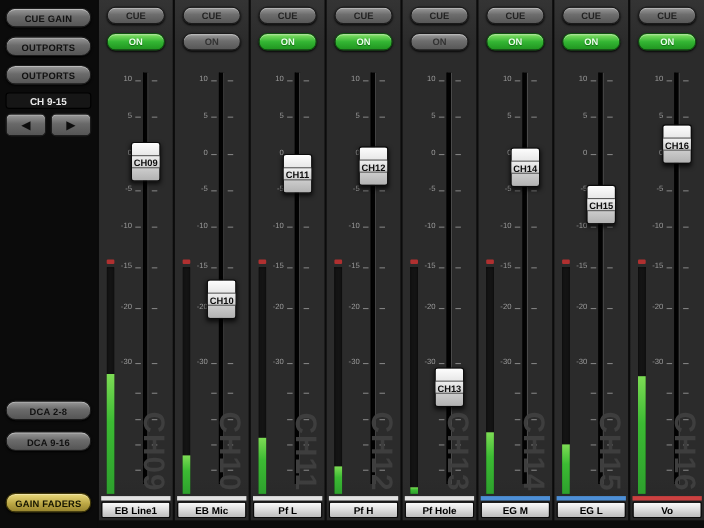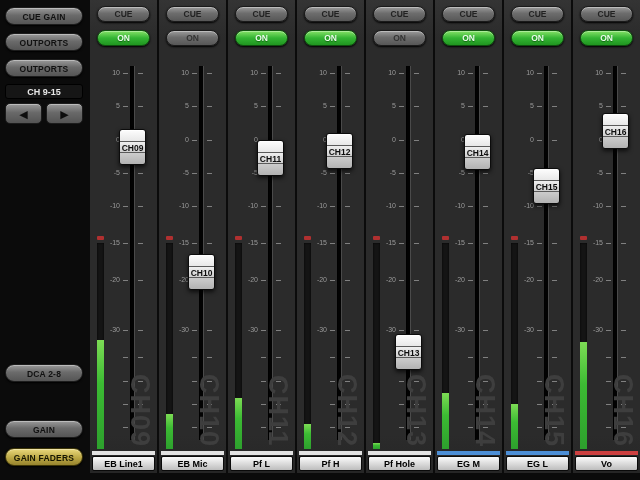--- a/index.html
+++ b/index.html
@@ -86,21 +86,21 @@
 
     <div id="bank-label">CH 9-15</div>
     <div class="arrbtn" style="left:5px">
       <span>◀</span>
     </div>
     <div class="arrbtn" style="left:46px">
       <span>▶</span>
     </div>
 
     <div class="sbtn" style="top:364px">DCA 2-8</div>
-    <div class="sbtn" style="top:420px">GAIN</div>
+    <div class="sbtn" style="top:392px">DCA 9-16</div>
     <div class="sbtn gold" style="top:448px">GAIN FADERS</div>
   </div>
 
   <div id="strips">
       <div class="strip">
     <div class="cbtn cue-b">CUE</div>
     <div class="cbtn on-b lit">ON</div>
 
     <div class="wm">CH09</div>
 

